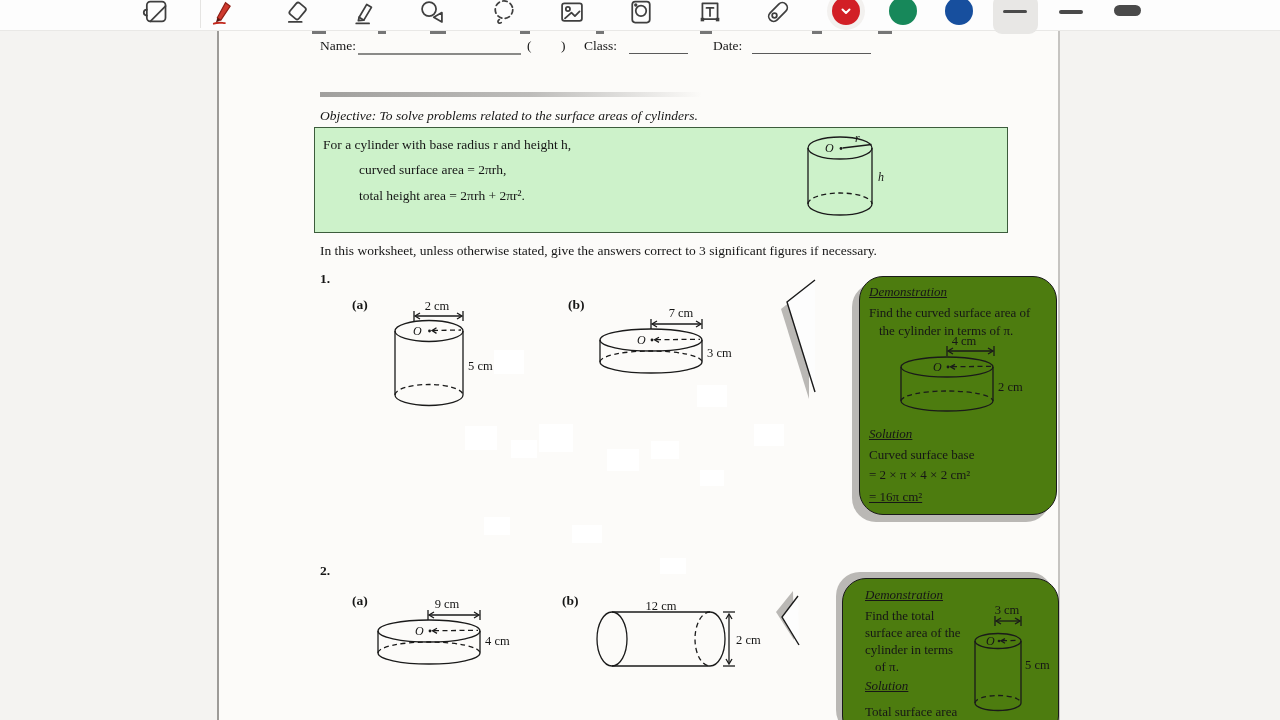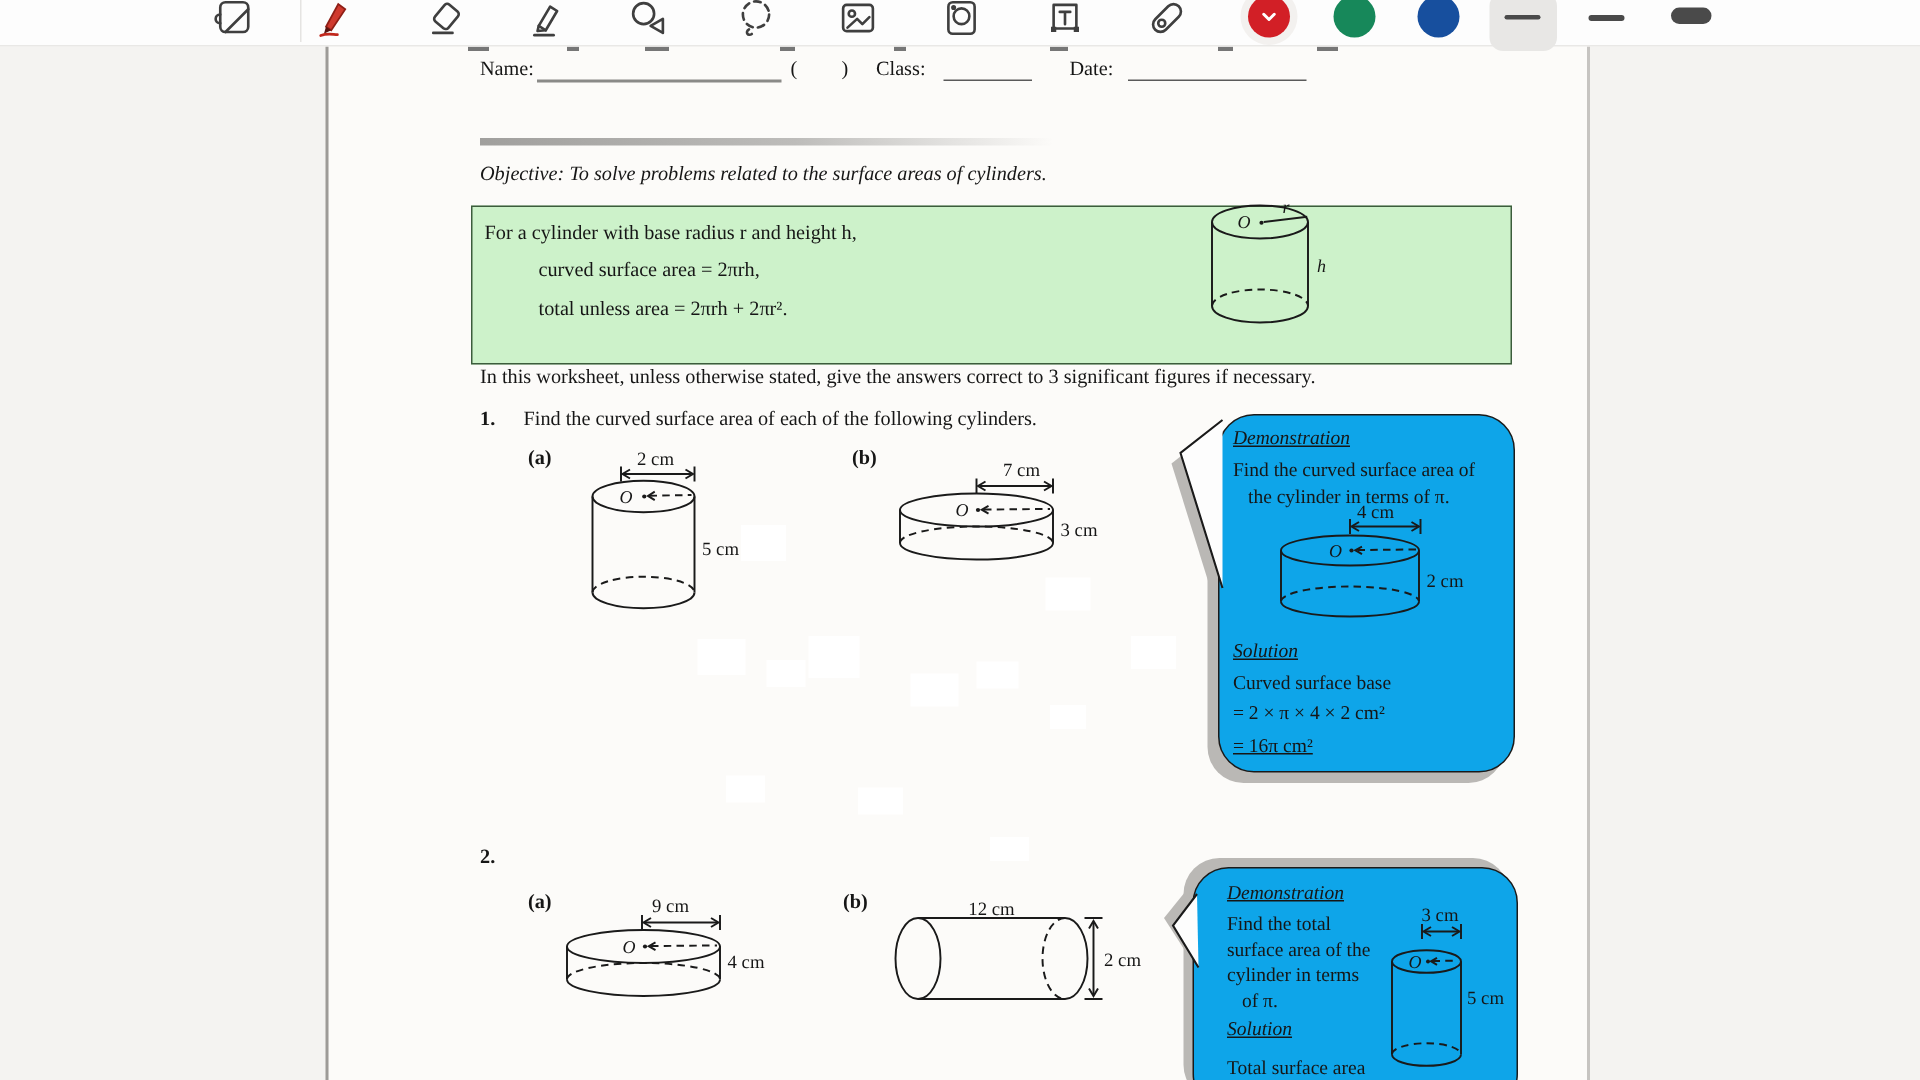--- a/index.html
+++ b/index.html
@@ -20,28 +20,28 @@
   .edge{position:absolute;top:30px;height:690px;z-index:2;}
   .t{position:absolute;font-size:13.5px;line-height:17px;white-space:nowrap;z-index:10;}
   .b{font-weight:bold;}
   .i{font-style:italic;}
   .u{text-decoration:underline;}
   .title{position:absolute;font-size:21px;font-weight:bold;white-space:nowrap;z-index:10;}
   .title-bar{position:absolute;left:320px;top:92px;width:382px;height:5px;z-index:9;
              background:linear-gradient(to right,#a09f9d 0%,#bdbcba 55%,rgba(235,234,232,0));}
   .ul{position:absolute;background:#5a5a5a;z-index:10;}
   .formula-box{position:absolute;left:314px;top:127px;width:694px;height:106px;background:#cdf2ca;
-               border:1.4px solid #3c5c3c;box-sizing:border-box;z-index:8;margin-top:10px;}
+               border:1.4px solid #3c5c3c;box-sizing:border-box;z-index:8;}
   .diagram{position:absolute;z-index:12;}
   .diagram line,.diagram path,.diagram ellipse{stroke:#1a1a1a;stroke-width:1.3;fill:none;}
   .diagram .dash{stroke-dasharray:5 3.5;}
   .diagram .dot{fill:#1a1a1a;stroke:none;}
   .diagram text{stroke:none;fill:#161616;font-family:"Liberation Serif",serif;font-size:12.5px;}
   .diagram .ol{font-style:italic;font-size:12px;}
-  .bubble{position:absolute;background:#0ea5e9;border:1.4px solid #1a1a1a;border-radius:24px;z-index:20;}
+  .bubble{position:absolute;background:#4d7c0f;border:1.4px solid #1a1a1a;border-radius:24px;z-index:20;margin-left:47px;}
   .bubble1{box-shadow:-7px 7px 0 #bab8b5;}
   .bubble2{box-shadow:-6px -6px 0 #bab8b5;}
   .bt{position:absolute;font-size:13px;line-height:17px;white-space:nowrap;}
   .tail{position:absolute;z-index:21;}
   .patch{position:absolute;background:#ffffff;z-index:5;}
   .topmark{position:absolute;top:31px;height:3px;background:#4a4a4a;opacity:.75;z-index:6;}
 </style>
 </head>
 <body>
 
@@ -167,39 +167,38 @@
   <span class="t" style="left:713px;top:37px">Date:</span>
   <div class="ul" style="left:752px;top:53px;width:119px;height:1.3px"></div>
 
   <div class="title-bar"></div>
 
   <div class="t i" style="left:320px;top:107px">Objective: To solve problems related to the surface areas of cylinders.</div>
 
   <div class="formula-box">
     <span class="t" style="left:8px;top:8px">For a cylinder with base radius r and height h,</span>
     <span class="t" style="left:44px;top:33px">curved surface area = 2πrh,</span>
-    <span class="t" style="left:44px;top:59px">total unless area = 2πrh + 2πr².</span>
+    <span class="t" style="left:44px;top:59px">total height area = 2πrh + 2πr².</span>
   </div>
   <svg class="diagram" style="left:802px;top:132px" width="96" height="92">
     <ellipse cx="38" cy="16" rx="32" ry="11"></ellipse>
     <text class="ol" x="23" y="20">O</text>
     <circle class="dot" cx="39" cy="16.5" r="1.4"></circle>
     <line x1="40.5" y1="16" x2="69.5" y2="12.5"></line>
     <text class="ol" x="53" y="10">r</text>
     <line x1="6" y1="16" x2="6" y2="72"></line>
     <line x1="70" y1="16" x2="70" y2="72"></line>
     <path d="M6,72 A32,11 0 0 0 70,72"></path>
     <path class="dash" d="M6,72 A32,11 0 0 1 70,72"></path>
     <text class="ol" x="76" y="49">h</text>
   </svg>
 
   <div class="t" style="left:320px;top:242px">In this worksheet, unless otherwise stated, give the answers correct to 3 significant figures if necessary.</div>
 
   <span class="t b" style="left:320px;top:270px">1.</span>
-  <span class="t" style="left:349px;top:270px">Find the curved surface area of each of the following cylinders.</span>
   <span class="t b" style="left:352px;top:296px">(a)</span>
   <span class="t b" style="left:568px;top:296px">(b)</span>
 
   <svg class="diagram" style="left:388px;top:294px" width="132" height="122">
     <text class="dim" x="49" y="16" text-anchor="middle">2 cm</text>
     <line x1="26" y1="17" x2="26" y2="27"></line>
       <line x1="75" y1="17" x2="75" y2="27"></line>
     <line x1="28" y1="22" x2="73" y2="22"></line>
     <path d="M32,19 L27,22 L32,25"></path>
       <path d="M69,19 L74,22 L69,25"></path>

